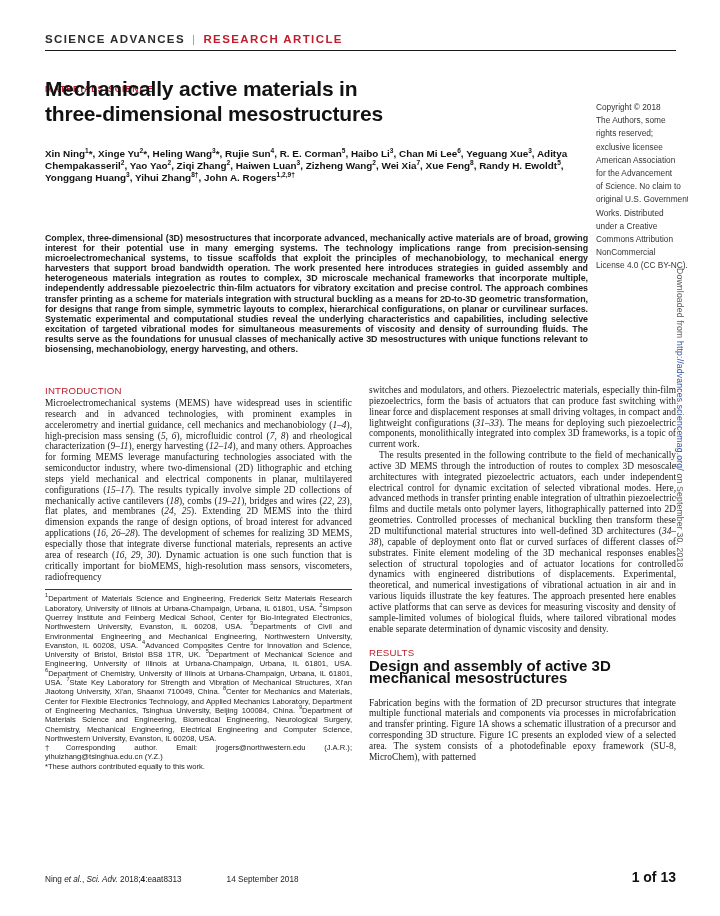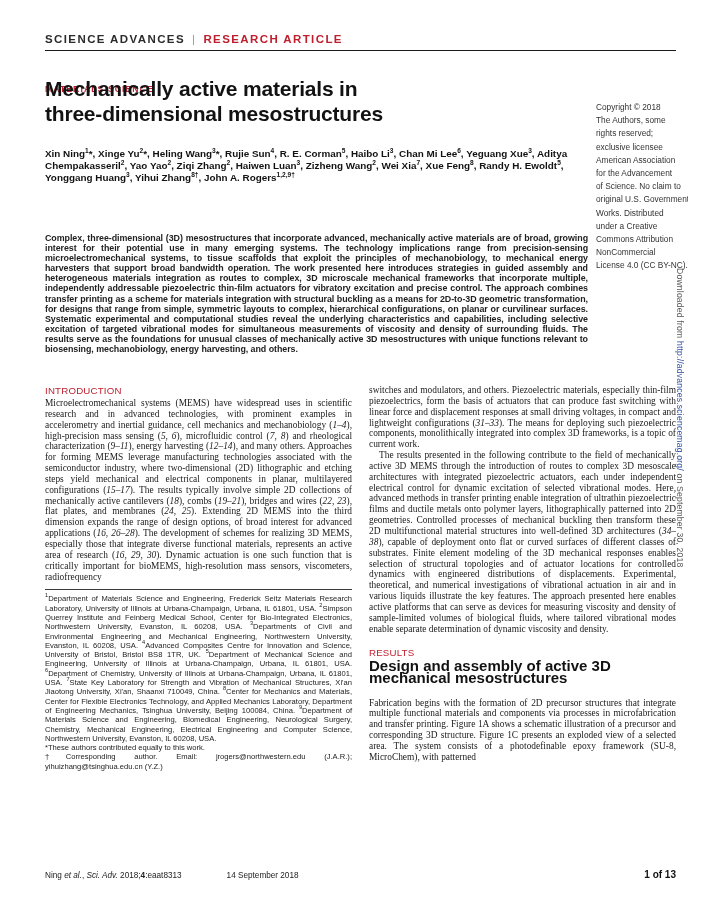--- a/index.html
+++ b/index.html
@@ -32,21 +32,21 @@
   .body-text em { font-style:italic; }
   .results-block { margin-top:13px; }
 
   .footnotes { margin-top:7px; border-top:1px solid #3a3a3a; padding-top:4px; font-size:7.6px; line-height:9.3px; color:#222; text-align:justify; }
   .footnotes p { margin:0; }
   .footnotes sup { font-size:5.6px; line-height:0; }
 
   
   .page-footer { position:absolute; top:869px; left:45px; width:631px; display:flex; align-items:baseline; font-size:8.2px; color:#222;gap:19px; }
   .page-footer .date { margin-left:26px; }
-  .page-footer .pagenum { margin-left:auto; font-weight:bold; font-size:10px; color:#111; }
+  .page-footer .pagenum { margin-left:auto; font-weight:bold; font-size:14px; color:#111; }
 
   
   .download-banner { position:absolute; top:268px; right:3px; writing-mode:vertical-rl; font-size:8.6px; letter-spacing:0.2px; color:#5a5a5a; white-space:nowrap; }
   .download-banner .url { color:#2f52a0; }
 </style>
 </head>
 <body>
 
 <div class="page">
 
@@ -66,22 +66,22 @@
   <p class="abstract">Complex, three-dimensional (3D) mesostructures that incorporate advanced, mechanically active materials are of broad, growing interest for their potential use in many emerging systems. The technology implications range from precision-sensing microelectromechanical systems, to tissue scaffolds that exploit the principles of mechanobiology, to mechanical energy harvesters that support broad bandwidth operation. The work presented here introduces strategies in guided assembly and heterogeneous materials integration as routes to complex, 3D microscale mechanical frameworks that incorporate multiple, independently addressable piezoelectric thin-film actuators for vibratory excitation and precise control. The approach combines transfer printing as a scheme for materials integration with structural buckling as a means for 2D-to-3D geometric transformation, for designs that range from simple, symmetric layouts to complex, hierarchical configurations, on planar or curvilinear surfaces. Systematic experimental and computational studies reveal the underlying characteristics and capabilities, including selective excitation of targeted vibrational modes for simultaneous measurements of viscosity and density of surrounding fluids. The results serve as the foundations for unusual classes of mechanically active 3D mesostructures with unique functions relevant to biosensing, mechanobiology, energy harvesting, and others.</p>
 
   <div class="copyright">Copyright © 2018<br>The Authors, some<br>rights reserved;<br>exclusive licensee<br>American Association<br>for the Advancement<br>of Science. No claim to<br>original U.S. Government<br>Works. Distributed<br>under a Creative<br>Commons Attribution<br>NonCommercial<br>License 4.0 (CC BY-NC).</div>
 
   <div class="columns">
     <div class="col">
       <h2 class="section-heading">INTRODUCTION</h2>
       <p class="body-text">Microelectromechanical systems (MEMS) have widespread uses in scientific research and in advanced technologies, with prominent examples in accelerometry and inertial guidance, cell mechanics and mechanobiology (<em>1</em>–<em>4</em>), high-precision mass sensing (<em>5</em>, <em>6</em>), microfluidic control (<em>7</em>, <em>8</em>) and rheological characterization (<em>9</em>–<em>11</em>), energy harvesting (<em>12</em>–<em>14</em>), and many others. Approaches for forming MEMS leverage manufacturing technologies associated with the semiconductor industry, where two-dimensional (2D) lithographic and etching steps yield mechanical and electrical components in planar, multilayered configurations (<em>15</em>–<em>17</em>). The results typically involve simple 2D collections of mechanically active cantilevers (<em>18</em>), combs (<em>19</em>–<em>21</em>), bridges and wires (<em>22</em>, <em>23</em>), flat plates, and membranes (<em>24</em>, <em>25</em>). Extending 2D MEMS into the third dimension expands the range of design options, of broad interest for advanced applications (<em>16</em>, <em>26</em>–<em>28</em>). The development of schemes for realizing 3D MEMS, especially those that integrate diverse functional materials, represents an active area of research (<em>16</em>, <em>29</em>, <em>30</em>). Dynamic actuation is one such function that is critically important for bioMEMS, high-resolution mass sensors, viscometers, radiofrequency</p>
       <div class="footnotes">
         <p><sup>1</sup>Department of Materials Science and Engineering, Frederick Seitz Materials Research Laboratory, University of Illinois at Urbana-Champaign, Urbana, IL 61801, USA. <sup>2</sup>Simpson Querrey Institute and Feinberg Medical School, Center for Bio-Integrated Electronics, Northwestern University, Evanston, IL 60208, USA. <sup>3</sup>Departments of Civil and Environmental Engineering and Mechanical Engineering, Northwestern University, Evanston, IL 60208, USA. <sup>4</sup>Advanced Composites Centre for Innovation and Science, University of Bristol, Bristol BS8 1TR, UK. <sup>5</sup>Department of Mechanical Science and Engineering, University of Illinois at Urbana-Champaign, Urbana, IL 61801, USA. <sup>6</sup>Department of Chemistry, University of Illinois at Urbana-Champaign, Urbana, IL 61801, USA. <sup>7</sup>State Key Laboratory for Strength and Vibration of Mechanical Structures, Xi'an Jiaotong University, Xi'an, Shaanxi 710049, China. <sup>8</sup>Center for Mechanics and Materials, Center for Flexible Electronics Technology, and Applied Mechanics Laboratory, Department of Engineering Mechanics, Tsinghua University, Beijing 100084, China. <sup>9</sup>Department of Materials Science and Engineering, Biomedical Engineering, Neurological Surgery, Chemistry, Mechanical Engineering, Electrical Engineering and Computer Science, Northwestern University, Evanston, IL 60208, USA.</p>
+        <p>†Corresponding author. Email: jrogers@northwestern.edu (J.A.R.); yihuizhang@tsinghua.edu.cn (Y.Z.)</p>
         <p>*These authors contributed equally to this work.</p>
-        <p>†Corresponding author. Email: jrogers@northwestern.edu (J.A.R.); yihuizhang@tsinghua.edu.cn (Y.Z.)</p>
       </div>
     </div>
     <div class="col">
       <p class="body-text">switches and modulators, and others. Piezoelectric materials, especially thin-film piezoelectrics, form the basis of actuators that can produce fast switching with linear force and displacement responses at small driving voltages, in compact and lightweight configurations (<em>31</em>–<em>33</em>). The means for deploying such piezoelectric components, monolithically integrated into complex 3D frameworks, is a topic of current work.</p>
       <p class="body-text indent">The results presented in the following contribute to the field of mechanically active 3D MEMS through the introduction of routes to complex 3D mesoscale architectures with integrated piezoelectric actuators, each under independent electrical control for dynamic excitation of selected vibrational modes. Here, advanced methods in transfer printing enable integration of ultrathin piezoelectric films and ductile metals onto polymer layers, lithographically patterned into 2D geometries. Controlled processes of mechanical buckling then transform these 2D multifunctional material structures into well-defined 3D architectures (<em>34</em>–<em>38</em>), capable of deployment onto flat or curved surfaces of different classes of substrates. Finite element modeling of the 3D mechanical responses enables selection of structural topologies and of actuator locations for controlled dynamics with engineered distributions of displacements. Experimental, theoretical, and numerical investigations of vibrational actuation in air and in various liquids illustrate the key features. The approach presented here enables active platforms that can serve as devices for measuring viscosity and density of sample-limited volumes of biological fluids, where tailored vibrational modes enable separate determination of dynamic viscosity and density.</p>
       <div class="results-block">
         <h2 class="section-heading">RESULTS</h2>
         <h3 class="sub-heading">Design and assembly of active 3D<br>mechanical mesostructures</h3>
         <p class="body-text">Fabrication begins with the formation of 2D precursor structures that integrate multiple functional materials and components via processes in microfabrication and transfer printing. Figure 1A shows a schematic illustration of a precursor and corresponding 3D structure. Figure 1C presents an exploded view of a selected area. The system consists of a photodefinable epoxy framework (SU-8, MicroChem), with patterned</p>
       </div>

